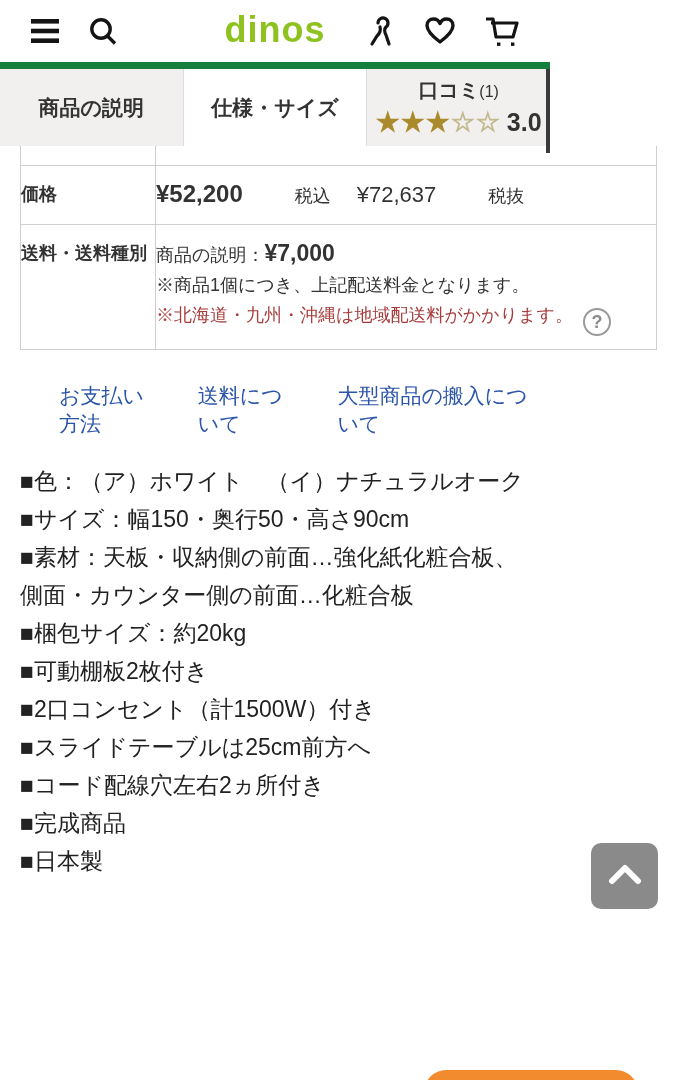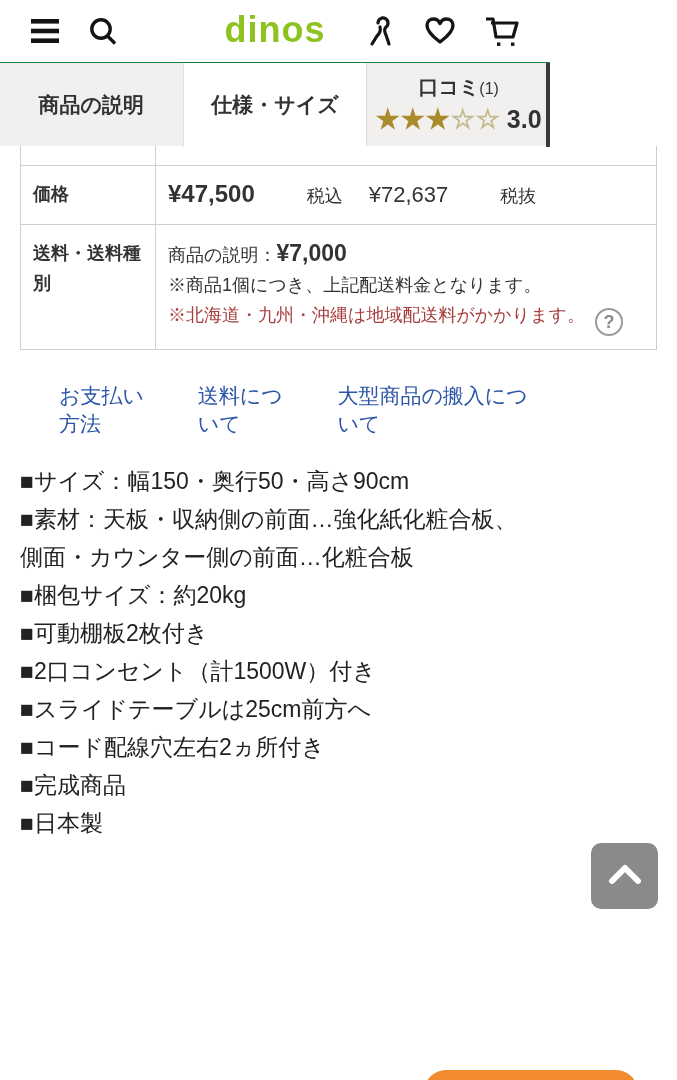--- a/index.html
+++ b/index.html
@@ -9,36 +9,36 @@
 
   
   .header { position:relative; height:62px; background:#fff; }
   .hdr-left { position:absolute; left:30px; top:0; height:62px; display:flex; align-items:center; gap:28px; }
   .hdr-right { position:absolute; right:30px; top:0; height:62px; display:flex; align-items:center; gap:28px; }
   .logo { position:absolute; left:50%; top:50%; transform:translate(-50%,-52%);
     font-size:36px; font-weight:bold; letter-spacing:1px; color:#8dc21f; }
   .hicon { display:flex; align-items:center; justify-content:center; cursor:pointer; }
 
   
-  .tabbar { display:flex; height:84px; border-top:1px solid #15803d; position:relative; }
+  .tabbar { display:flex; height:84px; border-top:7px solid #15803d; position:relative; }
   .tab { flex:1; display:flex; flex-direction:column; align-items:center; justify-content:center;
     background:#f1f0ee; font-size:21px; font-weight:bold; color:#333; cursor:pointer; }
   .tab + .tab { border-left:1px solid #ddd; }
   .tab.active { background:#fff; }
   .tab-review-top { font-size:20px; font-weight:bold;text-align:right; }
   .tab-review-top .count { font-size:16px; font-weight:normal; }
   .tab-review-bottom { display:flex; align-items:center; gap:6px; margin-top:2px; }
   .stars-filled { color:#a98b2d; font-size:24px; letter-spacing:1px; }
   .stars-empty { color:#c4b98f; font-size:24px; letter-spacing:1px; }
   .rating-num { font-size:25px; font-weight:bold; color:#333; }
   .tab-scroll-indicator { position:absolute; right:0; top:0; width:4px; height:84px; background:#3a3a3a; }
 
   
   .spec-table { width:637px; margin:0 20px; border-collapse:collapse; font-size:18px; color:#333; }
-  .spec-table td { border:1px solid #cfcfcf; vertical-align:top; padding:13px 12px; line-height:30px; }
+  .spec-table td { border:1px solid #cfcfcf; vertical-align:top; padding:13px 0; line-height:30px; }
   .spec-table tr.sliver td { border-top:none; padding:0; height:19px; }
   td.lbl { width:135px; font-weight:bold; }
   .price-main { font-size:24px; font-weight:bold; }
   .price-sub { font-size:22px; }
   .tax { font-size:18px;margin-left:47px; }
   .gap-wide { display:inline-block; width:26px; }
   .amount-bold { font-size:23px; font-weight:bold;text-align:center; }
   .red { color:#a63c3c; }
   .help-circle { display:inline-flex; align-items:center; justify-content:center;
     width:28px; height:28px; border:2px solid #9a9a9a; border-radius:50%;
@@ -125,21 +125,21 @@
 
   <table class="spec-table">
     <tbody>
         <tr class="sliver">
       <td class="lbl"></td>
           <td></td>
     </tr>
     <tr>
       <td class="lbl">価格</td>
       <td>
-        <span class="price-main">¥47,500</span>
+        <span class="price-main">¥52,200</span>
         <span class="tax">税込</span><span class="gap-wide"></span><span class="price-sub">¥72,637</span>
         <span class="tax">税抜</span>
       </td>
     </tr>
     <tr>
       <td class="lbl">送料・送料種別</td>
       <td>
         <div><span>商品の説明：</span><span class="amount-bold">¥7,000</span></div>
         <div>※商品1個につき、上記配送料金となります。</div>
         <div><span class="red">※北海道・九州・沖縄は地域配送料がかかります。</span><span class="help-circle">?</span></div>
@@ -148,20 +148,21 @@
   </tbody>
     </table>
 
   <div class="links-row">
     <a class="jump-link">お支払い方法</a>
     <a class="jump-link">送料について</a>
     <a class="jump-link">大型商品の搬入について</a>
   </div>
 
   <div class="bullets">
+    <div>■色：（ア）ホワイト　（イ）ナチュラルオーク</div>
     <div>■サイズ：幅150・奥行50・高さ90cm</div>
     <div>■素材：天板・収納側の前面…強化紙化粧合板、側面・カウンター側の前面…化粧合板</div>
     <div>■梱包サイズ：約20kg</div>
     <div>■可動棚板2枚付き</div>
     <div>■2口コンセント（計1500W）付き</div>
     <div>■スライドテーブルは25cm前方へ</div>
     <div>■コード配線穴左右2ヵ所付き</div>
     <div>■完成商品</div>
     <div>■日本製</div>
   </div>

